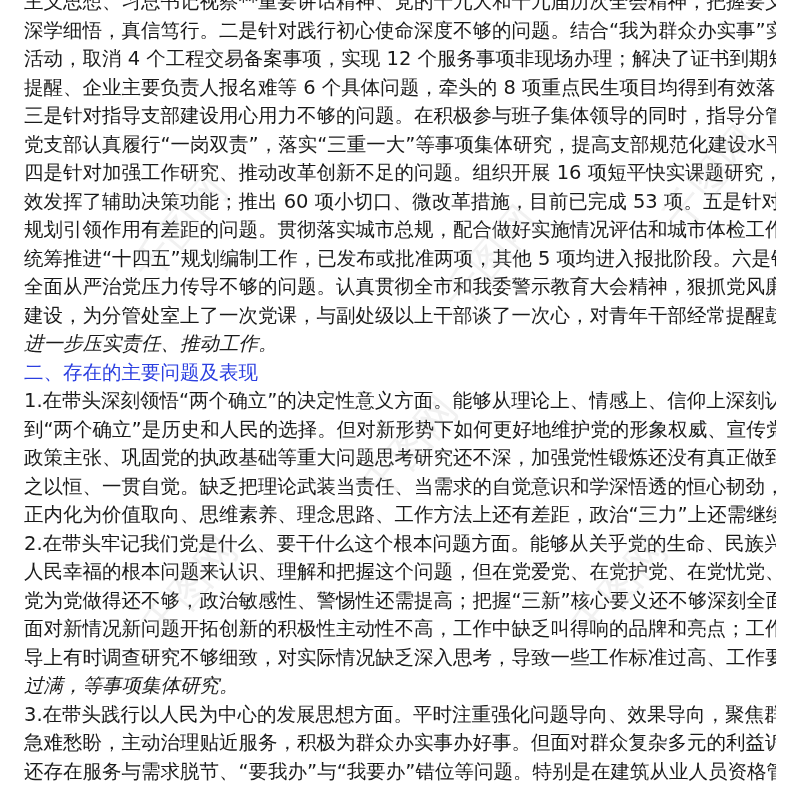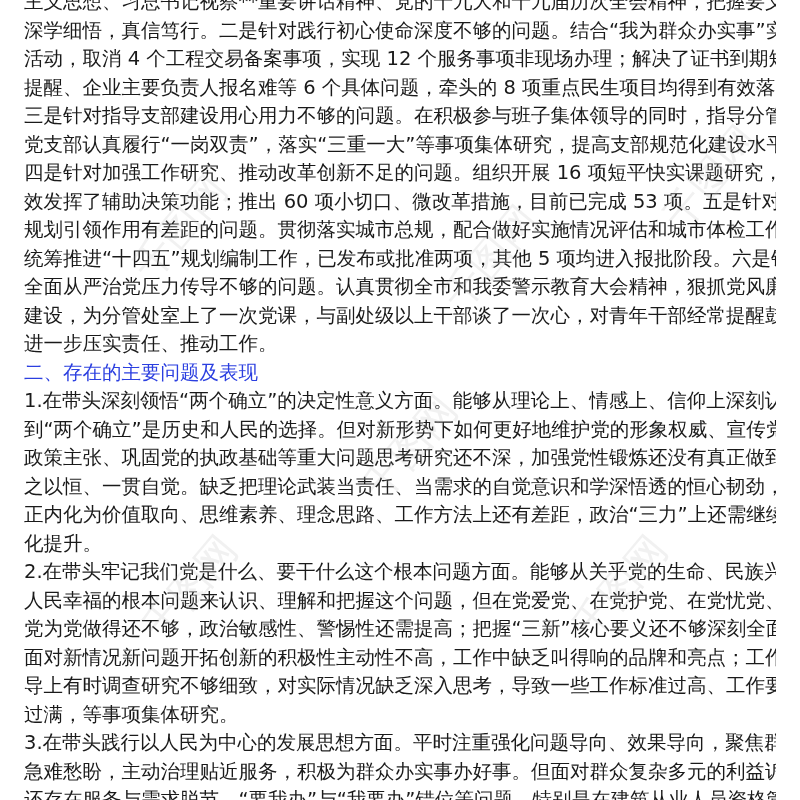--- a/index.html
+++ b/index.html
@@ -14,21 +14,21 @@
       height: 28.5px;
       line-height: 28.5px;
       font-size: 19.5px;
       padding-left: 24px;
       width: 752px;
       white-space: nowrap;
       overflow: hidden;
       text-align: justify;
       text-align-last: justify;
     }
-    .line.last { text-align-last: left; }
+    .line.last { text-align-last: left; font-style: italic; }
     .line.heading { color: #2b3fe0; text-align-last: left; }
     .watermark {
       position: absolute;
       font-family: "DejaVu Sans", sans-serif;
       font-size: 40px;
       color: rgba(180,180,180,0.18);
       transform: rotate(-50deg);
       pointer-events: none;
       white-space: nowrap;
     }
@@ -49,21 +49,20 @@
     <div class="line">统筹推进“十四五”规划编制工作，已发布或批准两项，其他 5 项均进入报批阶段。六是针对</div>
     <div class="line">全面从严治党压力传导不够的问题。认真贯彻全市和我委警示教育大会精神，狠抓党风廉政</div>
     <div class="line">建设，为分管处室上了一次党课，与副处级以上干部谈了一次心，对青年干部经常提醒鼓励，</div>
     <div class="line last">进一步压实责任、推动工作。</div>
     <div class="line heading">二、存在的主要问题及表现</div>
     <div class="line">1.在带头深刻领悟“两个确立”的决定性意义方面。能够从理论上、情感上、信仰上深刻认识</div>
     <div class="line">到“两个确立”是历史和人民的选择。但对新形势下如何更好地维护党的形象权威、宣传党的</div>
     <div class="line">政策主张、巩固党的执政基础等重大问题思考研究还不深，加强党性锻炼还没有真正做到持</div>
     <div class="line">之以恒、一贯自觉。缺乏把理论武装当责任、当需求的自觉意识和学深悟透的恒心韧劲，真</div>
     <div class="line">正内化为价值取向、思维素养、理念思路、工作方法上还有差距，政治“三力”上还需继续强</div>
-    <div class="line last">化提升。</div>
     <div class="line">2.在带头牢记我们党是什么、要干什么这个根本问题方面。能够从关乎党的生命、民族兴衰、</div>
     <div class="line">人民幸福的根本问题来认识、理解和把握这个问题，但在党爱党、在党护党、在党忧党、在</div>
     <div class="line">党为党做得还不够，政治敏感性、警惕性还需提高；把握“三新”核心要义还不够深刻全面，</div>
     <div class="line">面对新情况新问题开拓创新的积极性主动性不高，工作中缺乏叫得响的品牌和亮点；工作指</div>
     <div class="line">导上有时调查研究不够细致，对实际情况缺乏深入思考，导致一些工作标准过高、工作要求</div>
     <div class="line last">过满，等事项集体研究。</div>
     <div class="line">3.在带头践行以人民为中心的发展思想方面。平时注重强化问题导向、效果导向，聚焦群众</div>
     <div class="line">急难愁盼，主动治理贴近服务，积极为群众办实事办好事。但面对群众复杂多元的利益诉求，</div>
     <div class="line">还存在服务与需求脱节、“要我办”与“我要办”错位等问题。特别是在建筑从业人员资格管理、</div>
   </div>

